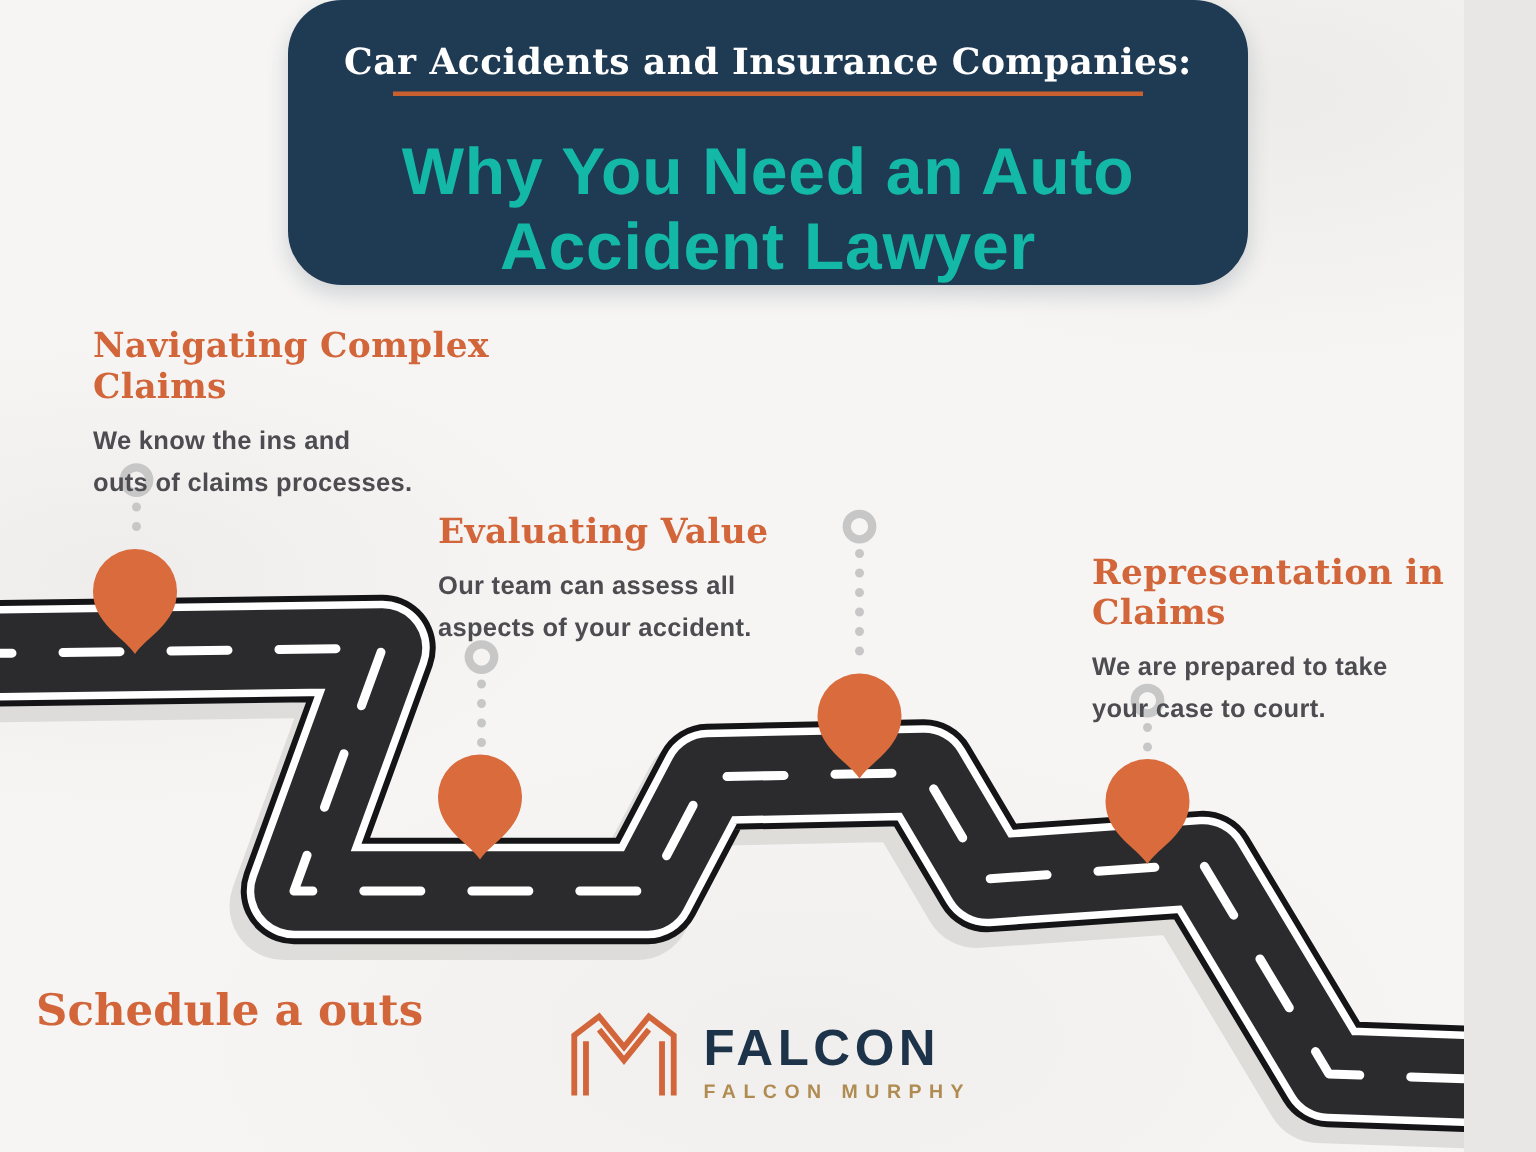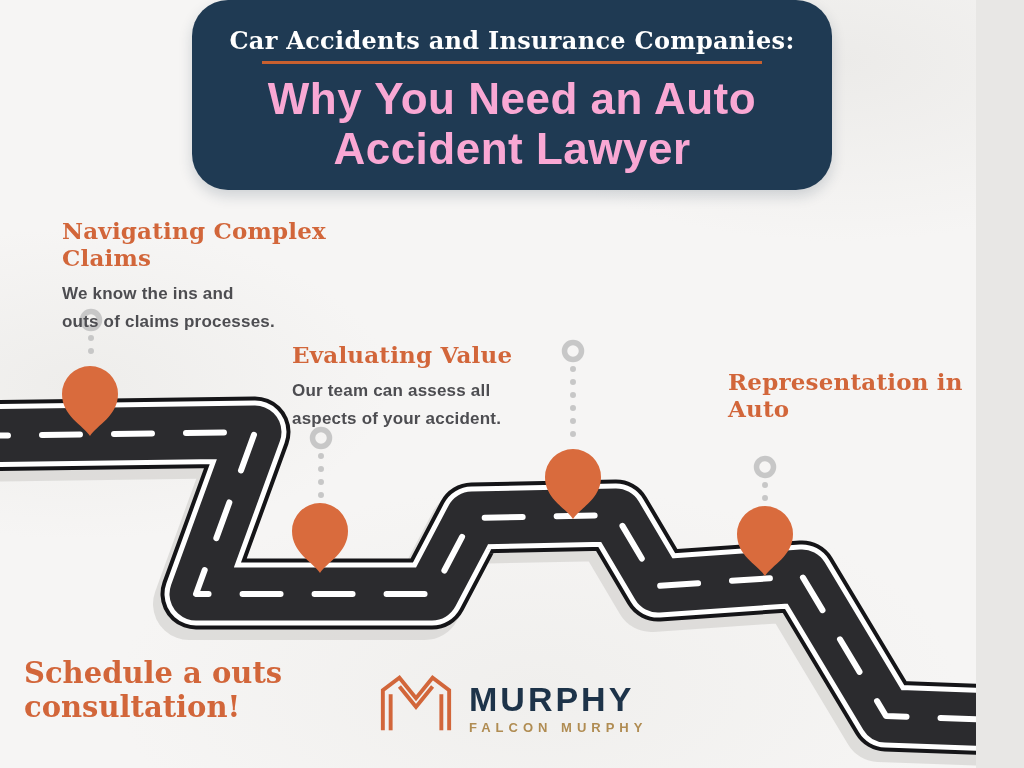--- a/index.html
+++ b/index.html
@@ -19,23 +19,23 @@
     position:absolute;left:192px;top:0;width:640px;height:190px;
     background:#1F3A53;border-radius:36px;text-align:center;color:#ffffff;
     box-shadow:0 6px 14px rgba(30,50,70,.18);
   }
   .eyebrow{
     position:absolute;left:0;right:0;top:26px;
     font-family:"DejaVu Serif",serif;font-weight:bold;font-size:24px;letter-spacing:.3px;
   }
   .divider{position:absolute;left:70px;top:61px;width:500px;height:3px;background:#C8602F;}
   .main-title{
-    position:absolute;left:0;right:0;top:74px;margin:0;
+    position:absolute;left:0;right:0;top:74px;margin:16px;
     font-size:44px;font-weight:bold;line-height:1.13;letter-spacing:.5px;
-    white-space:pre-line;color:#f9a8d4;
+    white-space:pre-line;color:#14b8a6;
   }
   
   .milestone{position:absolute;width:280px;}
   .milestone h2{
     margin:0 0 9px 0;font-family:"DejaVu Serif",serif;font-weight:bold;
     font-size:23px;color:#D2663A;letter-spacing:.2px;
   }
   .milestone p{
     margin:0;font-size:17px;font-weight:bold;color:#4D4D51;
     line-height:1.62;letter-spacing:.2px;white-space:pre-line;
@@ -114,36 +114,37 @@
   </section>
 
   <section class="milestone m2">
     <h2>Evaluating Value</h2>
     <p>Our team can assess all
 aspects of your accident.</p>
   </section>
 
 
   <section class="milestone m4">
-    <h2>Representation in Auto</h2>
+    <h2>Representation in Claims</h2>
+    <p>We are prepared to take
+your case to court.</p>
   </section>
 
   <aside class="cta">
     <div class="line">Schedule a outs</div>
-    <div class="line">consultation!</div>
   </aside>
 
   <div class="logo">
     <svg class="monogram" viewBox="0 0 80 58" aria-hidden="true">
       <g fill="none" stroke="#D2663A" stroke-width="4" stroke-linejoin="miter">
         <path d="M6 57 V16 L23 3 L40 24 L57 3 L74 16 V57"></path>
         <path d="M14 57 V20"></path>
         <path d="M66 57 V20"></path>
         <path d="M23 12 L40 33 L57 12"></path>
       </g>
     </svg>
     <div class="wordmark">
-      <span class="name">MURPHY</span>
+      <span class="name">FALCON</span>
       <span class="sub">FALCON MURPHY</span>
     </div>
   </div>
 
 </div>
 
 </body></html>

